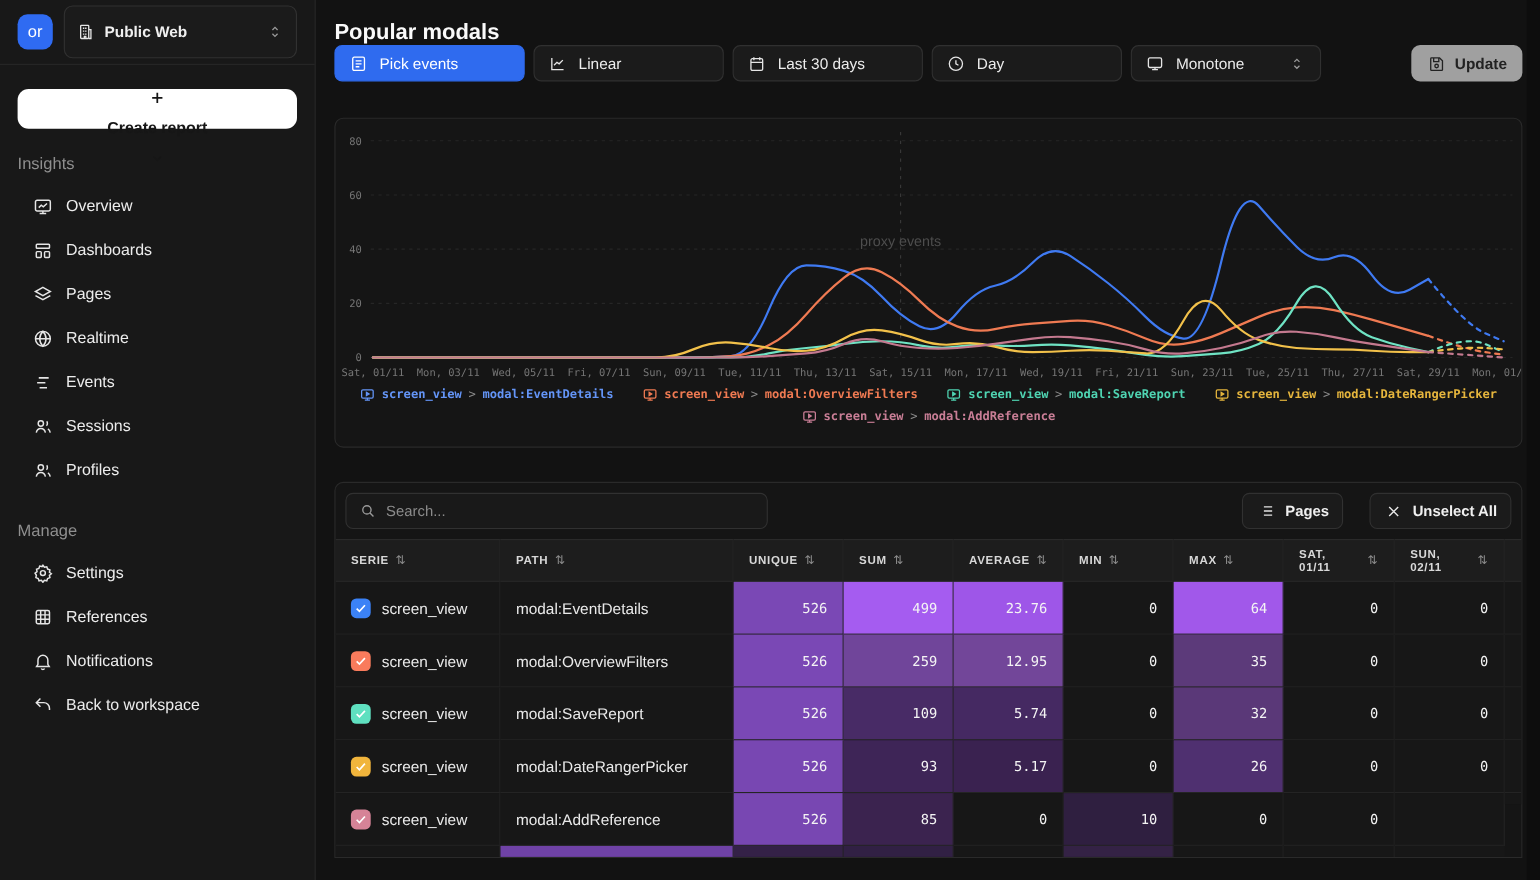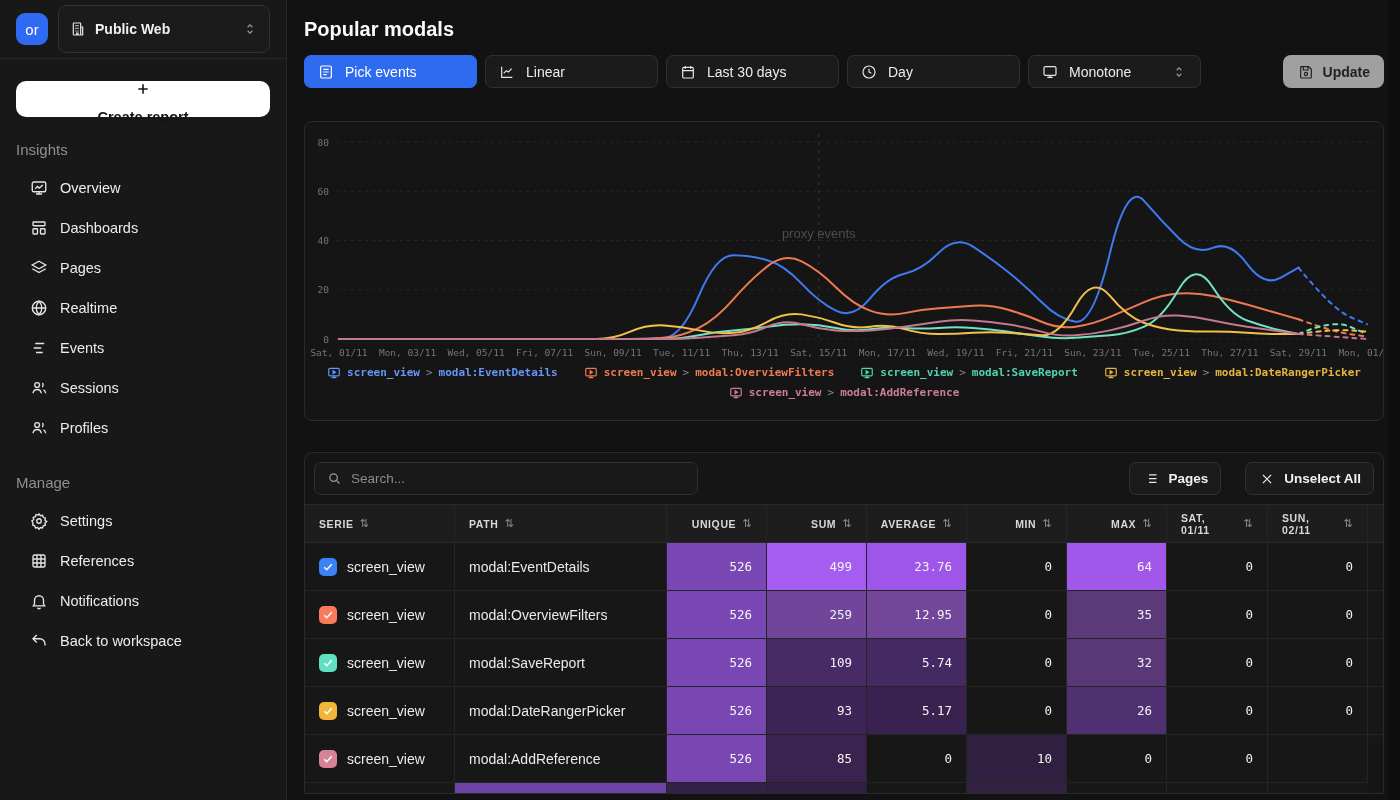--- a/index.html
+++ b/index.html
@@ -31,21 +31,21 @@
   .side-bottom { display:flex; align-items:center; justify-content:space-between; padding:0 16px 16px 16px; }
   .feedback-btn { height:34px; background:#232323; border:none; border-radius:8px; color:#f0f0f0;
     display:flex; align-items:center; gap:9px; padding:0 13px; font-size:14px; cursor:pointer; font-family:inherit; }
   .avatar-btn { width:32px; height:32px; border-radius:8px; background:#1f1f1f; border:1px solid #2d2d2d;
     display:flex; align-items:center; justify-content:center; cursor:pointer; }
 
   
   .main { flex:1; padding:0 4px 0 17px; position:relative; }
   .right-strip { position:absolute; right:0; top:0; width:12px; height:800px; background:#0d0d0d; }
   .page-title { margin-top:18px; font-size:20px; font-weight:700; color:#fafafa; }
-  .controls { display:flex; gap:8px; margin-top:14px; width:1080px; }
+  .controls { display:flex; gap:8px; width:1080px; }
   .ctl-btn { height:33px; width:173px; border:1px solid #303030; background:#1b1b1b; border-radius:7px;
     color:#ececec; display:flex; align-items:center; gap:10px; padding:0 12px; font-size:14px;
     cursor:pointer; font-family:inherit; }
   .ctl-btn.primary { background:#2f6bef; border-color:#2f6bef; color:#fff; }
   .ctl-btn .grow { flex:1; text-align:left; }
   .update-btn { margin-left:auto; height:33px; padding:0 14px; border:none; border-radius:8px;
     background:#a0a0a0; color:#222; font-size:14px; font-weight:600; display:flex; align-items:center;
     gap:8px; cursor:pointer; font-family:inherit; }
 
   
@@ -70,21 +70,21 @@
   .search-box input::placeholder { color:#8b8b8b; }
   .tb-btn { height:33px; border:1px solid #313131; border-radius:7px; background:#1b1b1b; color:#f0f0f0;
     display:flex; align-items:center; gap:8px; padding:0 12px; font-size:13.5px; font-weight:600;
     cursor:pointer; font-family:inherit; }
   .tb-spacer { flex:1; }
 
   .grid-table { display:grid; grid-template-columns:150px 212px 100px 100px 100px 100px 100px 101px 100px 15px; }
   .th { height:39px; background:#1d1d1d; border-top:1px solid #2a2a2a; border-bottom:1px solid #2a2a2a;
     border-right:1px solid #262626; display:flex; align-items:center; gap:6px; padding:0 14px;
     font-size:10.5px; font-weight:700; letter-spacing:.6px; color:#d8d8d8; cursor:pointer; }
-  .th.num { justify-content:flex-end; }
+  .th.num { justify-content:flex-start; }
   .th:last-child, .td:last-child { border-right:none; }
   .sort { color:#8d8d8d; font-size:11px; font-weight:400; }
   .td { height:48px; border-bottom:1px solid #242424; border-right:1px solid #242424;
     display:flex; align-items:center; padding:0 14px; font-size:14px; color:#eaeaea; background:#171717; }
   .td.num { justify-content:flex-end; font-family:"DejaVu Sans Mono",monospace; font-size:12.5px; color:#f4f4f4; }
   .td.partial { height:10px; border-bottom:none; }
   .checkbox { width:18px; height:18px; border-radius:5px; margin-right:10px; display:flex;
     align-items:center; justify-content:center; cursor:pointer; flex:none; }
 </style>
 </head>

